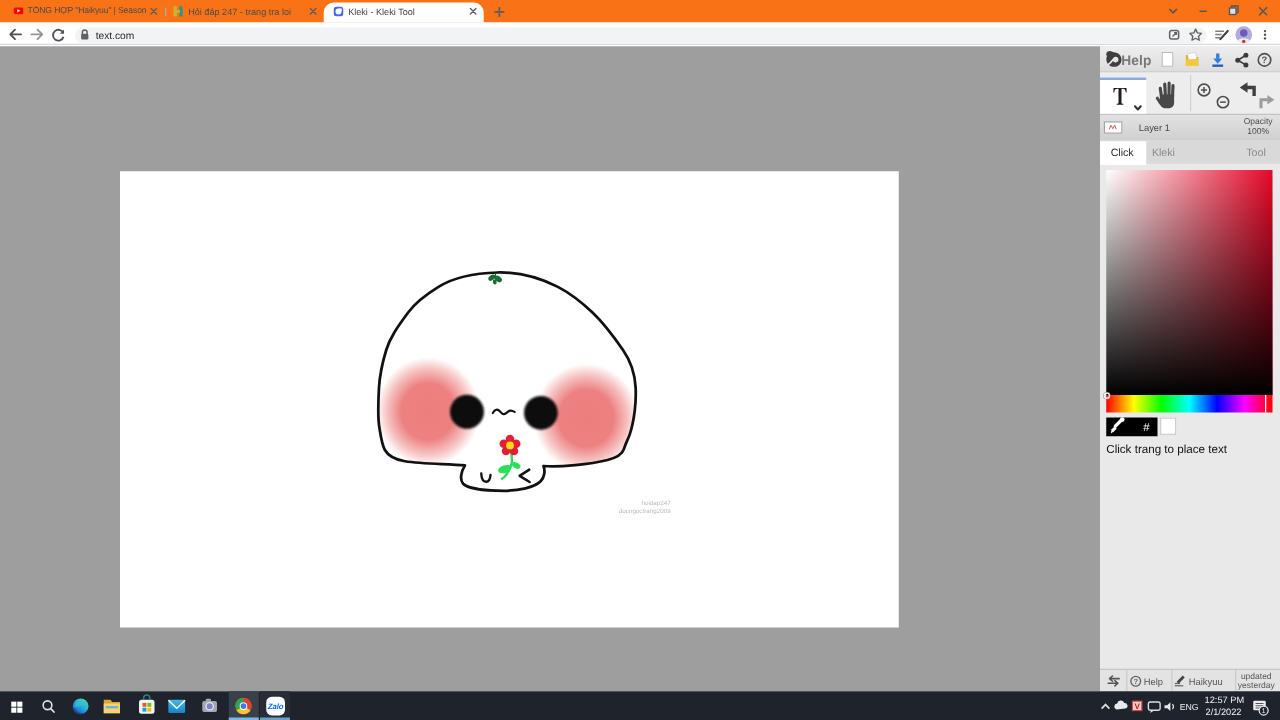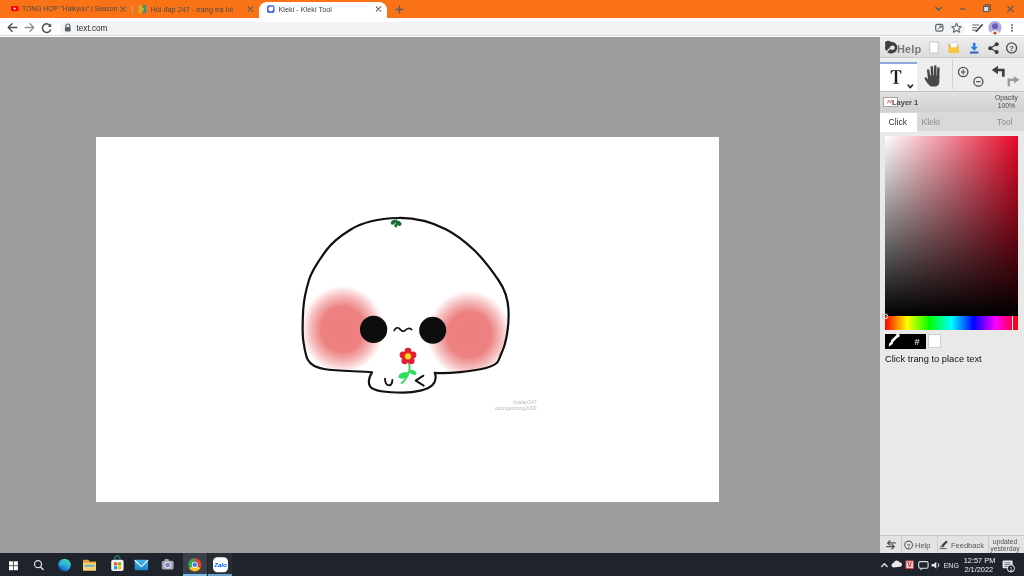--- a/index.html
+++ b/index.html
@@ -20,21 +20,21 @@
 
 #side{position:absolute;left:880px;top:37px;width:144px;height:516px;background:#e9e9e9;}
 #rowA{position:absolute;left:0;top:0;width:144px;height:21px;background:linear-gradient(#eee,#ddd);border-bottom:1px solid #c9c9c9;}
 #rowB{position:absolute;left:0;top:21px;width:144px;height:33px;background:#ededed;}
 #rowC{position:absolute;left:0;top:54px;width:144px;height:21px;background:linear-gradient(#e2e2e2,#d0d0d0);border-top:1px solid #c2c2c2;}
 #rowD{position:absolute;left:0;top:75px;width:144px;height:19px;background:#d9d9d9;}
 #tbtn{position:absolute;left:0;top:24.5px;width:36.5px;height:29.5px;background:#fff;border-top:2px solid #8ca8dc;}
 #ttab{position:absolute;left:0;top:75.5px;width:36.5px;height:19px;background:#fff;}
 .sidetab{position:absolute;top:80px;font-size:8.5px;color:#8b8b8b;}
 #laythumb{position:absolute;left:2.5px;top:59.5px;width:15px;height:10.5px;background:#fff;border:1px solid #a5a5a5;}
-#layname{position:absolute;left:12px;top:61px;font-size:7.5px;color:#4a4a4a;font-weight:bold;}
+#layname{position:absolute;left:31px;top:61px;font-size:7.5px;color:#4a4a4a;}
 #opac{position:absolute;right:6px;top:57px;font-size:6.8px;color:#4a4a4a;text-align:center;line-height:7.6px;}
 #svsq{position:absolute;left:5px;top:99px;width:132.5px;height:179.5px;background:linear-gradient(to bottom,rgba(0,0,0,0),#000),linear-gradient(to right,#fff,#e60828);}
 #hue{position:absolute;left:5px;top:279px;width:132.5px;height:13.5px;background:linear-gradient(to right,#f00 0%,#ff0 16.6%,#0f0 33.3%,#0ff 50%,#00f 66.7%,#f0f 83.3%,#f00 100%);}
 #huemark{position:absolute;left:131.6px;top:279px;width:1.5px;height:13.5px;background:#fff;}
 #svcur{position:absolute;left:3px;top:276.5px;width:5px;height:5px;border:1.3px solid #fff;border-radius:50%;box-shadow:0 0 0 0.5px #888;}
 #blackbox{position:absolute;left:5px;top:296.5px;width:41px;height:15.5px;background:#000;}
 #hash{position:absolute;left:34.5px;top:299.5px;font-size:9px;color:#fff;}
 #swatch{position:absolute;left:47.5px;top:296.5px;width:13.5px;height:14px;background:#fff;border:1px solid #cfcfcf;}
 #clicktxt{position:absolute;left:5px;top:316.5px;font-size:9.3px;color:#111;}
 #bbar{position:absolute;left:0;top:498px;width:144px;height:18px;background:#e3e3e3;border-top:1px solid #c6c6c6;}
@@ -87,21 +87,21 @@
   <div id="svcur"></div>
   <div id="blackbox"></div>
   <div id="hash">#</div>
   <div id="swatch"></div>
   <div id="clicktxt">Click trang to place text</div>
   <div id="bbar"></div>
   <div class="bsep" style="left:21px;"></div>
   <div class="bsep" style="left:56.5px;"></div>
   <div class="bsep" style="left:108px;"></div>
   <div class="btxt" style="left:35px;">Help</div>
-  <div class="btxt" style="left:71px;">Feedback</div>
+  <div class="btxt" style="left:71px;">Haikyuu</div>
   <div id="upd">updated<br>yesterday</div>
 </div>
 
 <div id="task">
   <div id="chromeslot"></div>
   <div id="zaloslot"></div>
 </div>
 
 <svg id="draw" class="abs" style="left:96px;top:137px;" width="623" height="365" viewBox="0 0 623 365">
 <defs>

